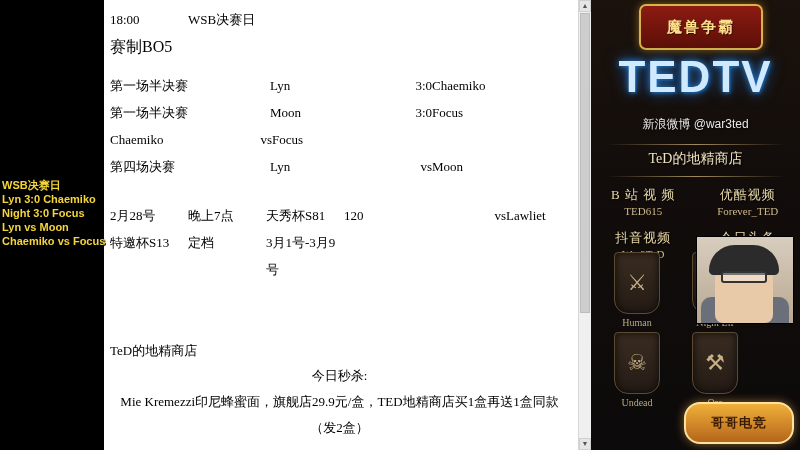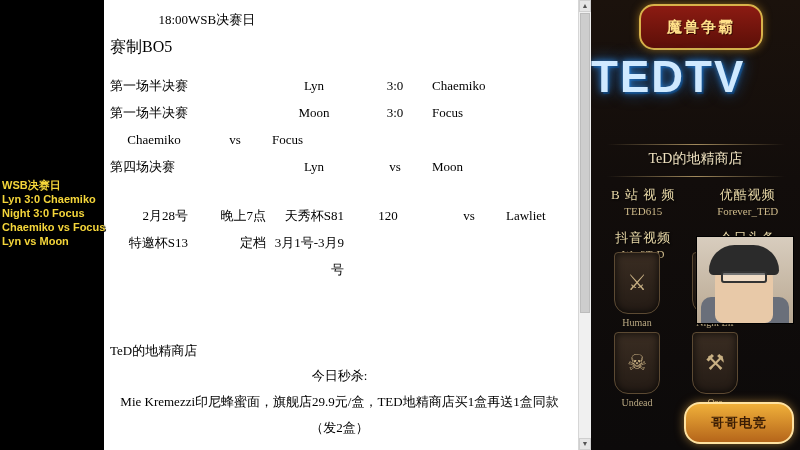--- a/index.html
+++ b/index.html
@@ -41,47 +41,47 @@
     position:absolute;left:0;width:12px;height:12px;background:#e6e6e6;border:1px solid #cfcfcf;box-sizing:border-box;
     font-size:7px;line-height:10px;text-align:center;color:#555;
   }
   .scroll-up{top:0;}
   .scroll-down{bottom:0;}
   .scroll-thumb{position:absolute;left:1px;top:13px;width:10px;height:300px;background:#cdcdcd;border:1px solid #bcbcbc;box-sizing:border-box;}
 
   .line{font-size:16px;line-height:27px;white-space:pre;}
   .row{display:flex;font-size:13px;line-height:27px;}
   .c-label{width:160px;}
-  .c-a{width:88px;text-align:center;}
-  .c-score{width:74px;text-align:center;}
+  .c-a{width:88px;text-align:left;}
+  .c-score{width:74px;text-align:right;}
   .c-b{flex:1;}
   .spacer-sm{height:12px;}
   .spacer-md{height:22px;}
   .spacer-lg{height:56px;}
   .shop-title{font-size:13px;line-height:24px;}
   .shop-line{font-size:13px;line-height:26px;text-align:center;}
-  .time-col{display:inline-block;width:78px;text-align:right;}
+  .time-col{display:inline-block;width:78px;}
 
   
   .right{
     position:absolute;left:591px;top:0;width:209px;height:450px;z-index:5;
     background:linear-gradient(180deg,#1b120c 0%,#120d0b 40%,#0c0a0a 100%);
     overflow:hidden;
   }
   .wc3-banner{
     position:absolute;left:48px;top:4px;width:120px;height:42px;
     background:linear-gradient(180deg,#8c1b12 0%,#5c0f08 100%);
-    border:2px solid #d8b24a;border-radius:15px;
+    border:2px solid #d8b24a;border-radius:7px;
     box-shadow:0 0 8px rgba(220,160,40,.55);
     color:#ffe08a;font-weight:bold;font-size:15px;letter-spacing:2px;
     display:flex;align-items:center;justify-content:center;
     text-shadow:1px 1px 0 #3a0a04;
   }
   .tedtv{
-    position:absolute;left:0;top:52px;width:209px;text-align:left;
+    position:absolute;left:0;top:52px;width:209px;text-align:center;
     font-size:44px;font-weight:bold;letter-spacing:2px;
     color:#cfe9ff;
     text-shadow:0 0 6px #2f7fd0,0 0 16px #1a5fa8,2px 2px 0 #07284a;
     font-family:"Liberation Sans", sans-serif;
   }
   .weibo{
     position:absolute;left:0;top:116px;width:209px;text-align:center;
     color:#e8e8e8;font-size:12px;text-shadow:1px 1px 2px #000;
   }
   .shop-head{
@@ -142,22 +142,22 @@
 <body>
 
 <div id="root">
 
   <div class="edge-left"></div>
 
   <div class="left-overlay">
     <div>WSB决赛日</div>
     <div>Lyn 3:0 Chaemiko</div>
     <div>Night 3:0 Focus</div>
+    <div>Lyn vs Moon</div>
     <div>Chaemiko vs Focus</div>
-    <div>Lyn vs Moon</div>
   </div>
 
   <div class="doc">
     <div class="doc-inner">
 
       <div class="row">
         <span class="time-col">18:00</span>
         <span>WSB决赛日</span>
       </div>
 
@@ -220,20 +220,21 @@
       <div class="scroll-down">▼</div>
     </div>
   </div>
 
   <div class="right">
 
     <div class="wc3-banner">魔兽争霸</div>
 
     <div class="tedtv">TEDTV</div>
 
+    <div class="weibo">新浪微博 @war3ted</div>
 
     <div class="divider" style="top:144px;"></div>
     <div class="shop-head">TeD的地精商店</div>
     <div class="divider" style="top:176px;"></div>
 
     <div class="links">
       <div class="link-row">
         <div class="link-cell">
           <div class="t">B 站 视 频</div>
           <div class="s">TED615</div>

